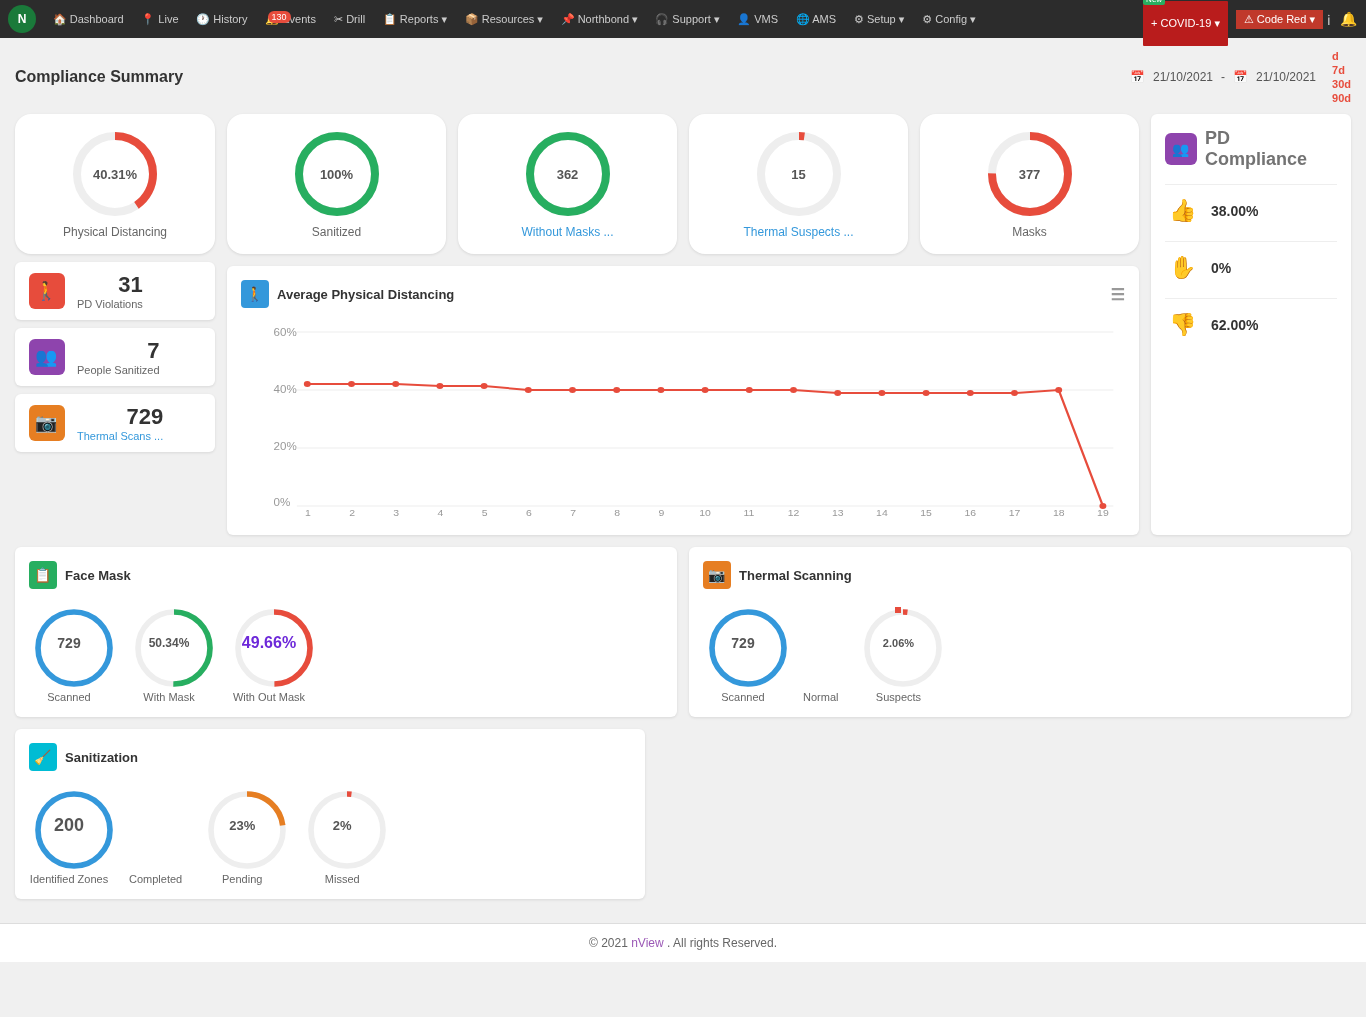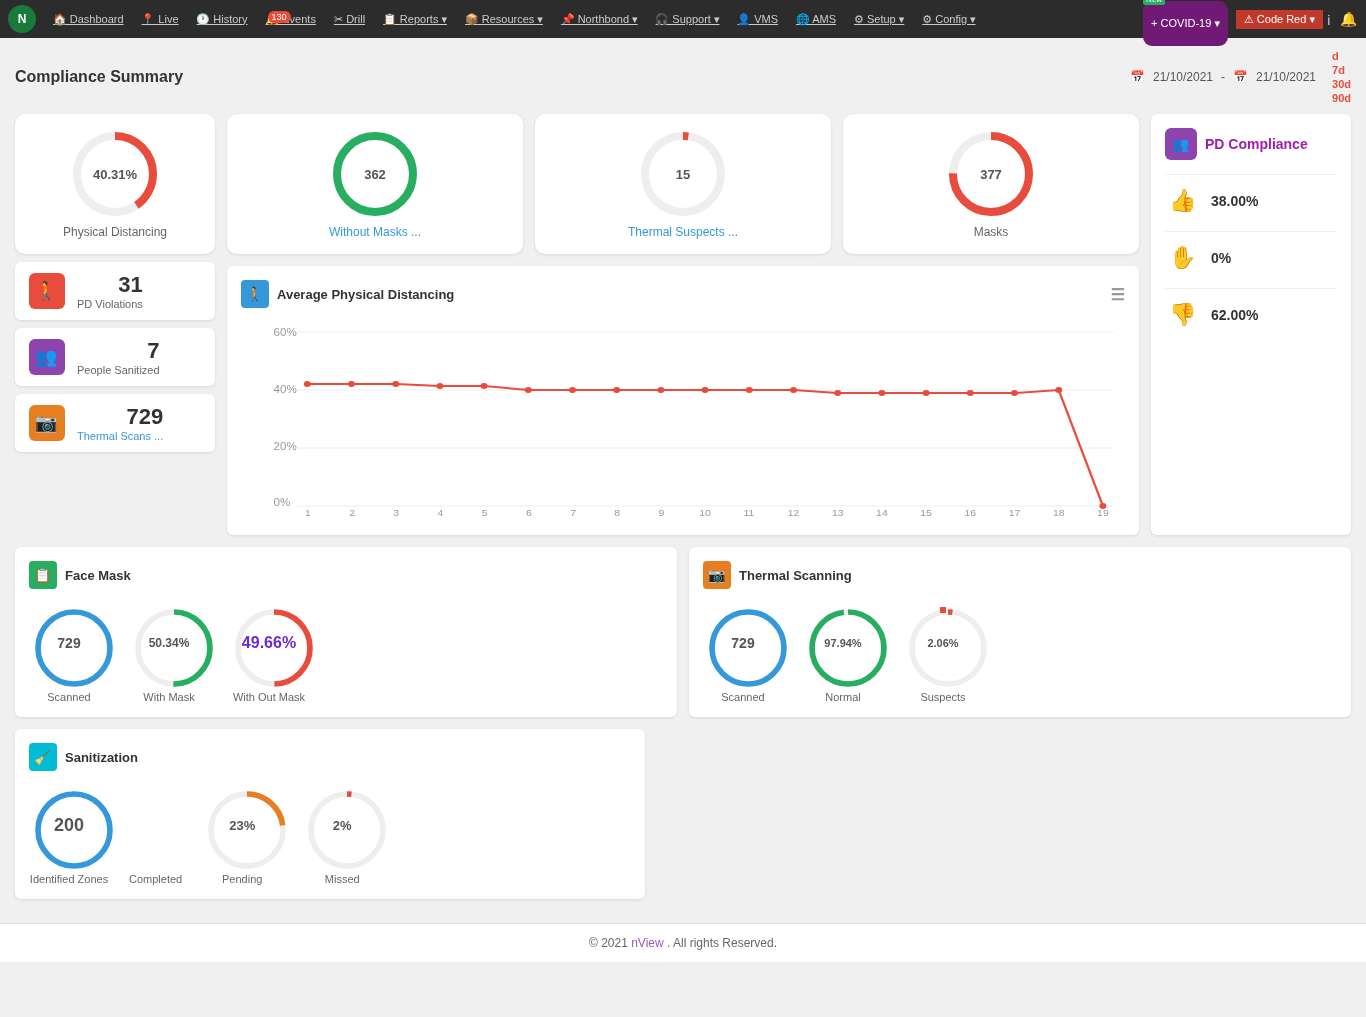--- a/index.html
+++ b/index.html
@@ -18,29 +18,29 @@
     .nav-logo {
       width: 28px; height: 28px;
       background: #1a7a3a;
       border-radius: 50%;
       display: flex; align-items: center; justify-content: center;
       color: white; font-weight: bold; font-size: 12px;
       margin-right: 6px; flex-shrink: 0;
     }
     .nav-item {
       color: #ccc; font-size: 11px; padding: 4px 7px; cursor: pointer;
-      display: flex; align-items: center; gap: 3px; white-space: nowrap; text-decoration: underline;
+      display: flex; align-items: center; gap: 3px; white-space: nowrap;
     }
     .nav-badge {
       background: #e74c3c; color: white; border-radius: 8px;
       font-size: 9px; padding: 1px 4px; position: absolute;
       top: 2px; margin-left: 2px;
     }
     .nav-covid {
-      background: #701a75; color: white; border-radius: 9px;
+      background: #b91c1c; color: white; border-radius: 1px;
       padding: 16px 8px; font-size: 11px; cursor: pointer;
       display: flex; align-items: center; gap: 3px;
     }
     .nav-new-badge {
       background: #27ae60; color: white; font-size: 8px;
       padding: 1px 3px; border-radius: 2px; position: absolute; top: 1px;
     }
     .nav-code-red {
       background: #c0392b; color: white; border-radius: 0;
       padding: 3px 8px; font-size: 11px; cursor: pointer;
@@ -59,21 +59,21 @@
       margin-bottom: 10px;
     }
     .compliance-title { font-size: 16px; font-weight: bold; color: #333; }
     .date-range {
       display: flex; align-items: center; gap: 8px; font-size: 12px; color: #555;
     }
     .date-period-links { display: flex; flex-direction: column; gap: 2px; margin-left: 10px; }
     .period-link { font-size: 11px; color: #e74c3c; cursor: pointer; font-weight: bold; }
     .metric-circle-card {
       display: flex; flex-direction: column; align-items: center; gap: 6px;
-      background: white; padding: 15px 20px; border-radius: 10px; flex: 1;
+      background: white; padding: 15px 20px; border-radius: 16px; flex: 1;
       box-shadow: 0 1px 3px rgba(0,0,0,0.1);
     }
     .metric-label { font-size: 12px; color: #666; text-align: right; }
     .metric-label.blue { color: #3498db; }
 
     
     .donut-wrap { position: relative; width: 90px; height: 90px; }
     .donut-wrap svg { width: 90px; height: 90px; }
     .donut-text {
       position: absolute; top: 50%; left: 50%;
@@ -120,21 +120,21 @@
       box-shadow: 0 1px 3px rgba(0,0,0,0.1); width: 200px; flex-shrink: 0;
     }
     .pd-header {
       display: flex; align-items: center; gap: 8px; margin-bottom: 14px;
     }
     .pd-icon {
       width: 32px; height: 32px; background: #8e44ad;
       border-radius: 6px; display: flex; align-items: center;
       justify-content: center; color: white; font-size: 14px;
     }
-    .pd-title { font-size: 14px; font-weight: bold; color: #a21caf; }
+    .pd-title { font-size: 18px; font-weight: bold; color: #737373; }
     .pd-stat {
       display: flex; align-items: center; gap: 10px; margin-bottom: 12px;
     }
     .pd-stat-icon {
       width: 36px; height: 36px; display: flex; align-items: center;
       justify-content: center; font-size: 22px;
     }
     .pd-stat-value { font-size: 14px; font-weight: bold; color: #333; }
     .pd-divider { border: none; border-top: 1px solid #eee; margin: 8px 0; }
 
@@ -265,20 +265,30 @@
           <div class="stat-number">729</div>
           <div class="stat-desc blue">Thermal Scans ...</div>
         </div>
       </div>
     </div>
 
     <div style="flex:1; display:flex; flex-direction:column; gap:12px;">
 
       <div style="display:flex; gap:12px;">
 
+        <div class="metric-circle-card">
+          <div class="donut-wrap">
+            <svg viewBox="0 0 90 90">
+              <circle cx="45" cy="45" r="38" fill="none" stroke="#eee" stroke-width="8"></circle>
+              <circle cx="45" cy="45" r="38" fill="none" stroke="#27ae60" stroke-width="8" stroke-dasharray="239.4" stroke-dashoffset="0" transform="rotate(-90 45 45)"></circle>
+            </svg>
+            <div class="donut-text">100%</div>
+          </div>
+          <div class="metric-label">Sanitized</div>
+        </div>
 
         <div class="metric-circle-card">
           <div class="donut-wrap">
             <svg viewBox="0 0 90 90">
               <circle cx="45" cy="45" r="38" fill="none" stroke="#eee" stroke-width="8"></circle>
               <circle cx="45" cy="45" r="38" fill="none" stroke="#27ae60" stroke-width="8" stroke-dasharray="239.4" stroke-dashoffset="0" transform="rotate(-90 45 45)"></circle>
             </svg>
             <div class="donut-text">362</div>
           </div>
           <div class="metric-label blue">Without Masks ...</div>
@@ -450,27 +460,20 @@
           <div class="donut-wrap" style="width:80px;height:80px;">
             <svg viewBox="0 0 80 80" width="80" height="80">
               <circle cx="40" cy="40" r="32" fill="none" stroke="#3498db" stroke-width="5"></circle>
             </svg>
             <div class="donut-text" style="font-size:14px; font-weight:bold; color:#555;">729</div>
           </div>
           <div class="metric-item-label">Scanned</div>
         </div>
 
         <div class="metric-item">
-          <div class="donut-wrap" style="width:80px;height:80px;">
-            <svg viewBox="0 0 80 80" width="80" height="80">
-              <circle cx="40" cy="40" r="32" fill="none" stroke="#eee" stroke-width="5"></circle>
-              <circle cx="40" cy="40" r="32" fill="none" stroke="#27ae60" stroke-width="5" stroke-dasharray="201" stroke-dashoffset="4" transform="rotate(-90 40 40)"></circle>
-            </svg>
-            <div class="donut-text" style="font-size:11px; font-weight:bold; color:#555;">97.94%</div>
-          </div>
           <div class="metric-item-label">Normal</div>
         </div>
 
         <div class="metric-item">
           <div class="donut-wrap" style="width:80px;height:80px;position:relative;">
             <svg viewBox="0 0 80 80" width="80" height="80">
               <circle cx="40" cy="40" r="32" fill="none" stroke="#eee" stroke-width="5"></circle>
               <circle cx="40" cy="40" r="32" fill="none" stroke="#e74c3c" stroke-width="5" stroke-dasharray="201" stroke-dashoffset="197" transform="rotate(-90 40 40)"></circle>
             </svg>
             <div style="position:absolute; top:4px; left:50%; transform:translateX(-50%);">

